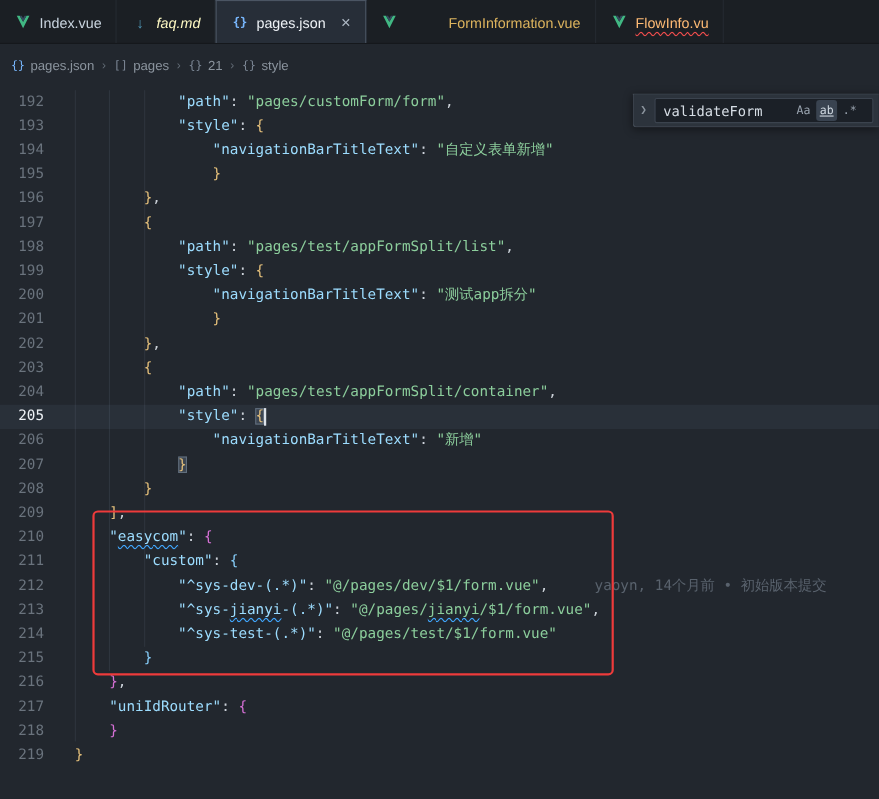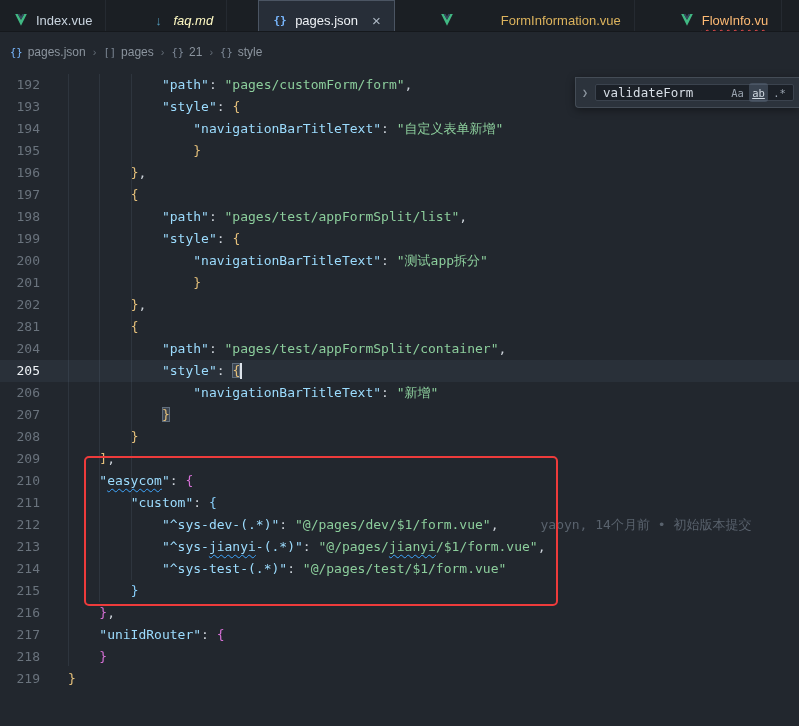--- a/index.html
+++ b/index.html
@@ -6,22 +6,22 @@
   html,body { margin:0; padding:0; }
   body {
     width:799px; height:726px; overflow:hidden;
     background:#22272e;
     font-family:"Liberation Sans", sans-serif;
     -webkit-font-smoothing:antialiased;
   }
 
   
   .tab-bar {
-    display:flex; height:32px; background:#1b1f24;
-    border-bottom:1px solid #15181c; overflow:hidden;gap:31px;
+    display:flex; height:40px; background:#1b1f24;
+    border-bottom:1px solid #15181c; overflow:hidden;
   }
   .tab {
     flex:none; display:flex; align-items:center; gap:7px;
     padding:0 13px; font-size:13px; color:#9fabb8;
     border-right:1px solid #252a31; cursor:pointer; height:40px;
   }
   .tab.active {
     background:#272e38; border:1px solid #4b5563; border-bottom:none;
   }
   .tab-icon { width:16px; display:flex; justify-content:center; align-items:center; font-weight:bold; }
@@ -85,23 +85,23 @@
   
   .find-widget {
     position:absolute; top:5px; right:0; width:224px; height:31px; z-index:10;
     background:#2c333c; border:1px solid #444c56; border-right:none;
     border-bottom-left-radius:4px;
     display:flex; align-items:center; gap:4px; padding:0 5px 0 3px;
     box-shadow:0 2px 8px rgba(0,0,0,0.4);
   }
   .find-chevron { width:12px; text-align:center; color:#8b949e; font-size:10px; cursor:pointer; }
   .find-input {
-    flex:1; height:17px; display:flex; align-items:center; gap:2px;
+    flex:1; height:23px; display:flex; align-items:center; gap:2px;
     background:#1b2027; border:1px solid #3b434e; border-radius:2px;
-    padding:0 4px 0 7px; cursor:text;
+    padding:0 11px 0 7px; cursor:text;
   }
   .find-text { flex:1; color:#d7dee6; font-size:12.5px; }
   .find-btn {
     width:19px; height:19px; flex:none; display:flex; align-items:center; justify-content:center;
     color:#9aa4b0; font-size:10.5px; border-radius:3px; cursor:pointer;
     font-family:"DejaVu Sans Mono",monospace;
   }
   .find-btn.on { background:rgba(95,110,130,0.45); color:#cfd8e0; }
   .find-btn.ww { text-decoration:underline; }
 </style>
@@ -179,21 +179,21 @@
       <div class="line"><span class="gutter">193</span><span class="content"><span class="tk-p">            </span><span class="tk-k">"style"</span><span class="tk-p">: </span><span class="tk-b1">{</span></span></div>
       <div class="line"><span class="gutter">194</span><span class="content"><span class="tk-p">                </span><span class="tk-k">"navigationBarTitleText"</span><span class="tk-p">: </span><span class="tk-s">"自定义表单新增"</span></span></div>
       <div class="line"><span class="gutter">195</span><span class="content"><span class="tk-p">                </span><span class="tk-b1">}</span></span></div>
       <div class="line"><span class="gutter">196</span><span class="content"><span class="tk-p">        </span><span class="tk-b1">}</span><span class="tk-p">,</span></span></div>
       <div class="line"><span class="gutter">197</span><span class="content"><span class="tk-p">        </span><span class="tk-b1">{</span></span></div>
       <div class="line"><span class="gutter">198</span><span class="content"><span class="tk-p">            </span><span class="tk-k">"path"</span><span class="tk-p">: </span><span class="tk-s">"pages/test/appFormSplit/list"</span><span class="tk-p">,</span></span></div>
       <div class="line"><span class="gutter">199</span><span class="content"><span class="tk-p">            </span><span class="tk-k">"style"</span><span class="tk-p">: </span><span class="tk-b1">{</span></span></div>
       <div class="line"><span class="gutter">200</span><span class="content"><span class="tk-p">                </span><span class="tk-k">"navigationBarTitleText"</span><span class="tk-p">: </span><span class="tk-s">"测试app拆分"</span></span></div>
       <div class="line"><span class="gutter">201</span><span class="content"><span class="tk-p">                </span><span class="tk-b1">}</span></span></div>
       <div class="line"><span class="gutter">202</span><span class="content"><span class="tk-p">        </span><span class="tk-b1">}</span><span class="tk-p">,</span></span></div>
-      <div class="line"><span class="gutter">281</span><span class="content"><span class="tk-p">        </span><span class="tk-b1">{</span></span></div>
+      <div class="line"><span class="gutter">203</span><span class="content"><span class="tk-p">        </span><span class="tk-b1">{</span></span></div>
       <div class="line"><span class="gutter">204</span><span class="content"><span class="tk-p">            </span><span class="tk-k">"path"</span><span class="tk-p">: </span><span class="tk-s">"pages/test/appFormSplit/container"</span><span class="tk-p">,</span></span></div>
       <div class="line cur"><span class="gutter">205</span><span class="content"><span class="tk-p">            </span><span class="tk-k">"style"</span><span class="tk-p">: </span><span class="tk-b1 bm">{</span><span class="caret"></span></span></div>
       <div class="line"><span class="gutter">206</span><span class="content"><span class="tk-p">                </span><span class="tk-k">"navigationBarTitleText"</span><span class="tk-p">: </span><span class="tk-s">"新增"</span></span></div>
       <div class="line"><span class="gutter">207</span><span class="content"><span class="tk-p">            </span><span class="tk-b1 bm">}</span></span></div>
       <div class="line"><span class="gutter">208</span><span class="content"><span class="tk-p">        </span><span class="tk-b1">}</span></span></div>
       <div class="line"><span class="gutter">209</span><span class="content"><span class="tk-p">    </span><span class="tk-b1">]</span><span class="tk-p">,</span></span></div>
       <div class="line"><span class="gutter">210</span><span class="content"><span class="tk-p">    </span><span class="tk-k">"</span><span class="tk-k wavy">easycom</span><span class="tk-k">"</span><span class="tk-p">: </span><span class="tk-b2">{</span></span></div>
       <div class="line"><span class="gutter">211</span><span class="content"><span class="tk-p">        </span><span class="tk-k">"custom"</span><span class="tk-p">: </span><span class="tk-b3">{</span></span></div>
       <div class="line"><span class="gutter">212</span><span class="content"><span class="tk-p">            </span><span class="tk-k">"^sys-dev-(.*)"</span><span class="tk-p">: </span><span class="tk-s">"@/pages/dev/$1/form.vue"</span><span class="tk-p">,</span><span class="blame">yaoyn, 14个月前 • 初始版本提交</span></span></div>
       <div class="line"><span class="gutter">213</span><span class="content"><span class="tk-p">            </span><span class="tk-k">"^sys-</span><span class="tk-k wavy">jianyi</span><span class="tk-k">-(.*)"</span><span class="tk-p">: </span><span class="tk-s">"@/pages/</span><span class="tk-s wavy">jianyi</span><span class="tk-s">/$1/form.vue"</span><span class="tk-p">,</span></span></div>

